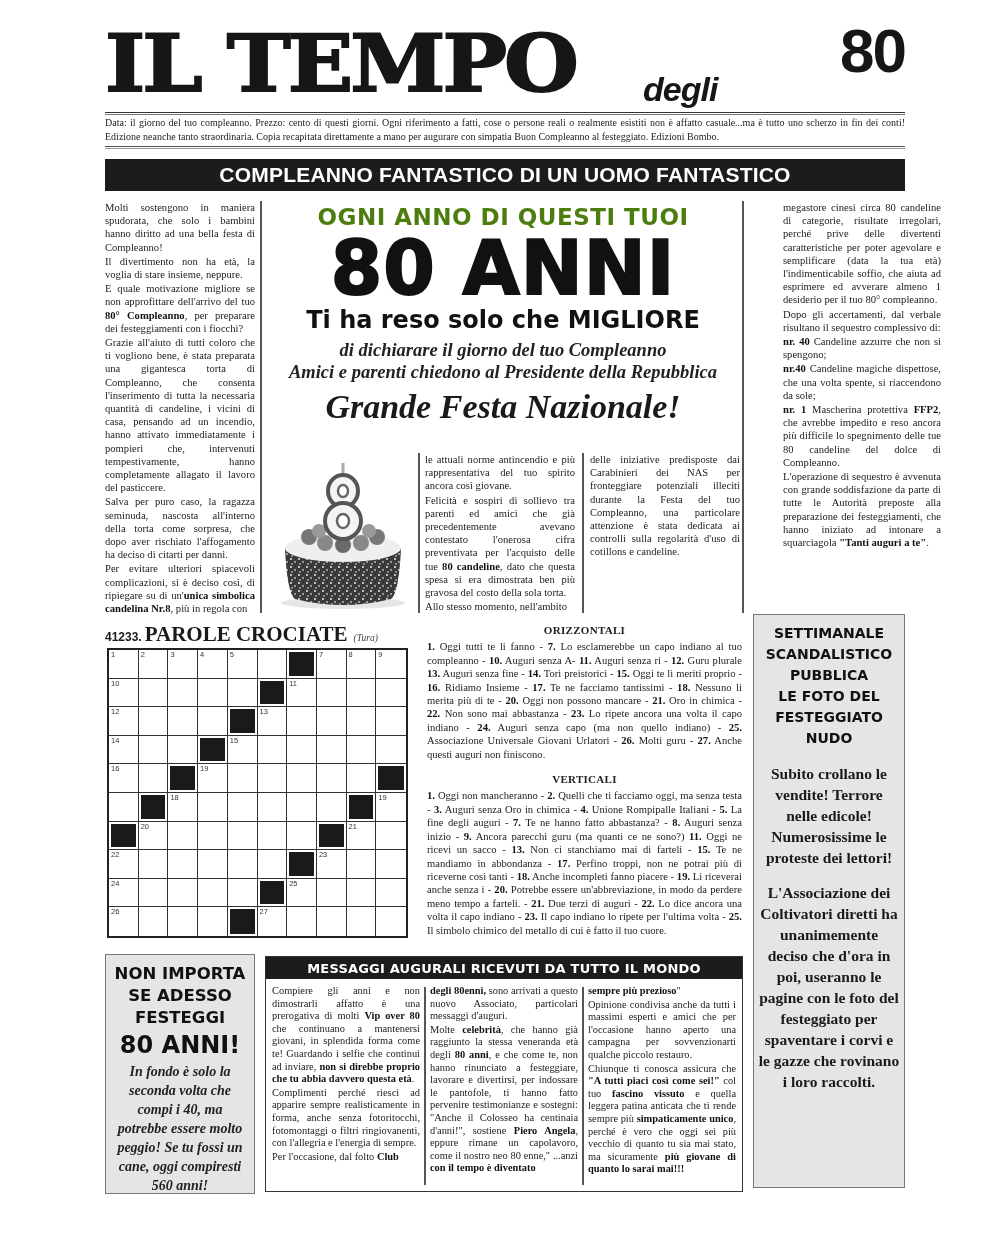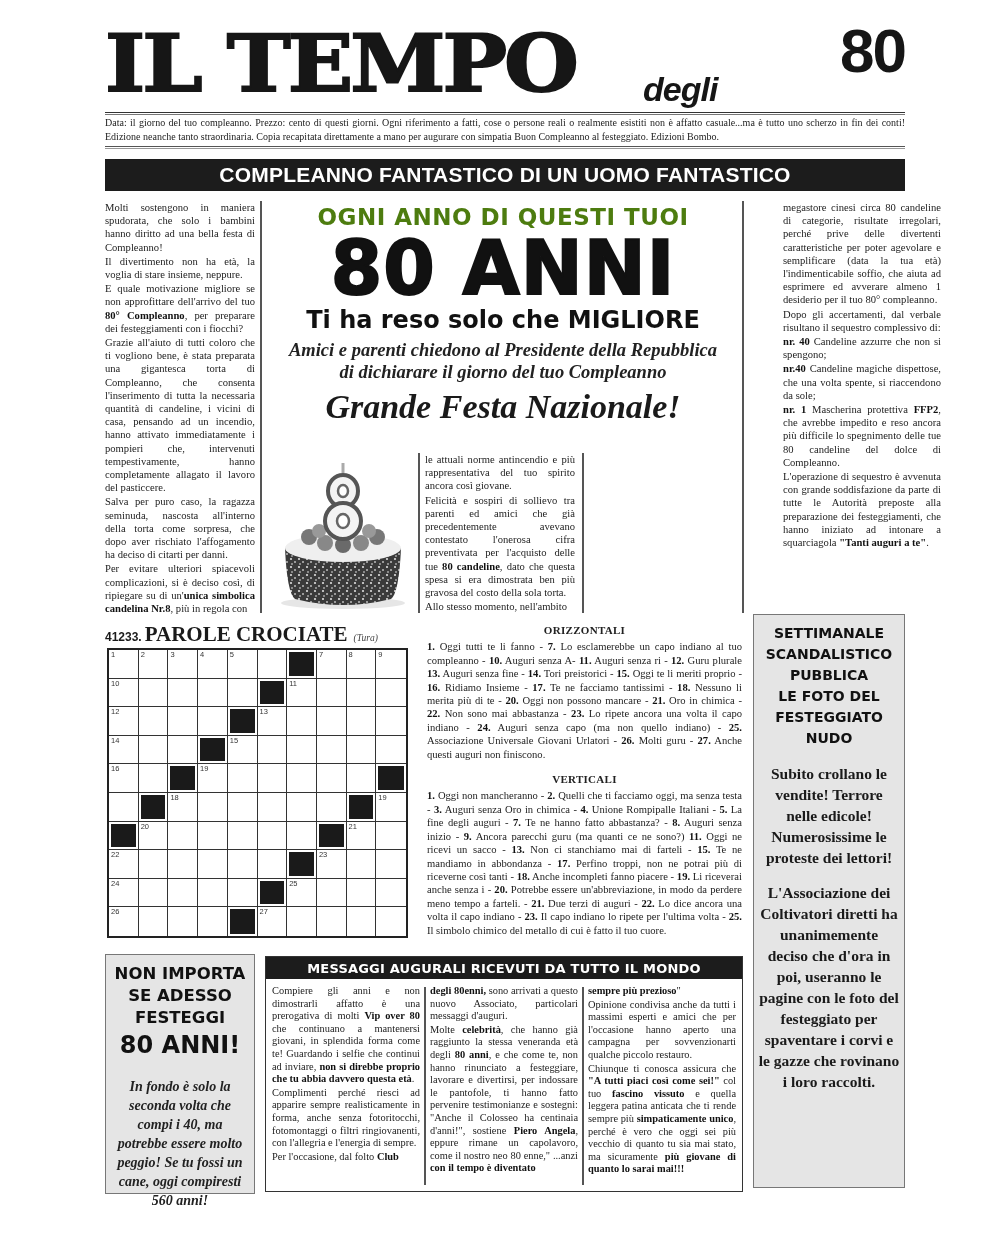--- a/index.html
+++ b/index.html
@@ -59,21 +59,21 @@
   .box { position: absolute; background: #e5e5e5; border: 1.5px solid #777; text-align: center; }
   .box-right { left: 648px; top: -8px; width: 152px; height: 574px; padding-top: 8px; }
   .box-right .bh { font-family: "DejaVu Sans", sans-serif; font-weight: 700; font-size: 14px; line-height: 21px; color: #111; }
   .box-right .bt { font-family: "Liberation Serif", serif; font-weight: 700; font-size: 15.5px; line-height: 21px; color: #1a1a1a; margin-top: 14px; padding: 0 4px; }
 
   
   .bottom { position: relative; height: 250px; margin-top: 2px; }
   .box-left { left: 0; top: 0; width: 150px; height: 240px; padding-top: 8px; }
   .box-left .bh { font-family: "DejaVu Sans", sans-serif; font-weight: 700; font-size: 16.5px; line-height: 22px; color: #111; }
   .box-left .bh80 { font-family: "DejaVu Sans", sans-serif; font-weight: 700; font-size: 24px; line-height: 32px; color: #111; }
-  .box-left .bt { font-family: "Liberation Serif", serif; font-style: italic; font-weight: 700; font-size: 14px; line-height: 19px; color: #222; margin-top: 16px; padding: 0 6px; }
+  .box-left .bt { font-family: "Liberation Serif", serif; font-style: italic; font-weight: 700; font-size: 14px; line-height: 19px; color: #222; margin-top: 1px; padding: 0 6px; }
 
   .msg { position: absolute; left: 160px; top: 2px; width: 478px; height: 236px; border: 1.5px solid #333; }
   .msg-head { background: #1c1c1c; color: #fff; height: 22px; display: flex; align-items: center; justify-content: center; font-family: "DejaVu Sans", sans-serif; font-weight: 700; font-size: 13px; letter-spacing: 0.2px; }
   .msg .col { font-size: 10.4px; line-height: 12.6px; top: 28px; }
   .msg .m1 { left: 6px; width: 148px; }
   .msg .m2 { left: 164px; width: 148px; }
   .msg .m3 { left: 322px; width: 148px; }
 </style>
 </head>
 <body>
@@ -100,22 +100,22 @@
       <p>Salva per puro caso, la ragazza seminuda, nascosta all'interno della torta come sorpresa, che dopo aver rischiato l'affogamento ha deciso di citarti per danni.</p>
       <p><span>Per evitare ulteriori spiacevoli complicazioni, si è deciso così, di ripiegare su di un'</span><b>unica simbolica candelina Nr.8</b><span>, più in regola con</span></p>
     </div>
     <div class="vrule" style="left:155px; top:0; height:412px;"></div>
 
     <div class="hero">
       <div class="hero-l1">OGNI ANNO DI QUESTI TUOI</div>
       <div class="hero-l2">80 ANNI</div>
       <div class="hero-l3">Ti ha reso solo che MIGLIORE</div>
       <div class="hero-l4">
+        <div>di dichiarare il giorno del tuo Compleanno</div>
         <div>Amici e parenti chiedono al Presidente della Repubblica</div>
-        <div>di dichiarare il giorno del tuo Compleanno</div>
       </div>
       <div class="hero-l5">Grande Festa Nazionale!</div>
     </div>
 
     <svg class="cake" viewBox="0 0 140 160">
       <defs>
         <pattern id="sprinkles" width="8" height="8" patternUnits="userSpaceOnUse">
           <rect width="8" height="8" fill="#3a3a3a"></rect>
           <circle cx="2" cy="2" r="1.1" fill="#ddd"></circle>
           <circle cx="6" cy="5" r="1" fill="#bbb"></circle>
@@ -142,20 +142,21 @@
     </svg>
 
     <div class="vrule" style="left:313px; top:252px; height:160px;"></div>
     <div class="col col-mid1">
       <p>le attuali norme antincendio e più rappresentativa del tuo spirito ancora così giovane.</p>
       <p><span>Felicità e sospiri di sollievo tra parenti ed amici che già precedentemente avevano contestato l'onerosa cifra preventivata per l'acquisto delle tue </span><b>80 candeline</b><span>, dato che questa spesa si era dimostrata ben più gravosa del costo della sola torta.</span></p>
       <p>Allo stesso momento, nell'ambito</p>
     </div>
     <div class="vrule" style="left:477px; top:252px; height:160px;"></div>
     <div class="col col-mid2">
+      <p>delle iniziative predisposte dai Carabinieri dei NAS per fronteggiare potenziali illeciti durante la Festa del tuo Compleanno, una particolare attenzione è stata dedicata ai controlli sulla regolarità d'uso di cotillons e candeline.</p>
     </div>
     <div class="vrule" style="left:637px; top:0; height:412px;"></div>
 
     <div class="col col-right">
       <p>megastore cinesi circa 80 candeline di categorie, risultate irregolari, perché prive delle divertenti caratteristiche per poter agevolare e semplificare (data la tua età) l'indimenticabile soffio, che aiuta ad esprimere ed avverare almeno 1 desiderio per il tuo 80° compleanno.</p>
       <p>Dopo gli accertamenti, dal verbale risultano il sequestro complessivo di:</p>
       <p><b>nr. 40</b><span> Candeline azzurre che non si spengono;</span></p>
       <p><b>nr.40</b><span> Candeline magiche dispettose, che una volta spente, si riaccendono da sole;</span></p>
       <p><b>nr. 1</b><span> Mascherina protettiva </span><b>FFP2</b><span>, che avrebbe impedito e reso ancora più difficile lo spegnimento delle tue 80 candeline del dolce di Compleanno.</span></p>
       <p><span>L'operazione di sequestro è avvenuta con grande soddisfazione da parte di tutte le Autorità preposte alla preparazione dei festeggiamenti, che hanno iniziato ad intonare a squarciagola </span><b>"Tanti auguri a te"</b><span>.</span></p>

